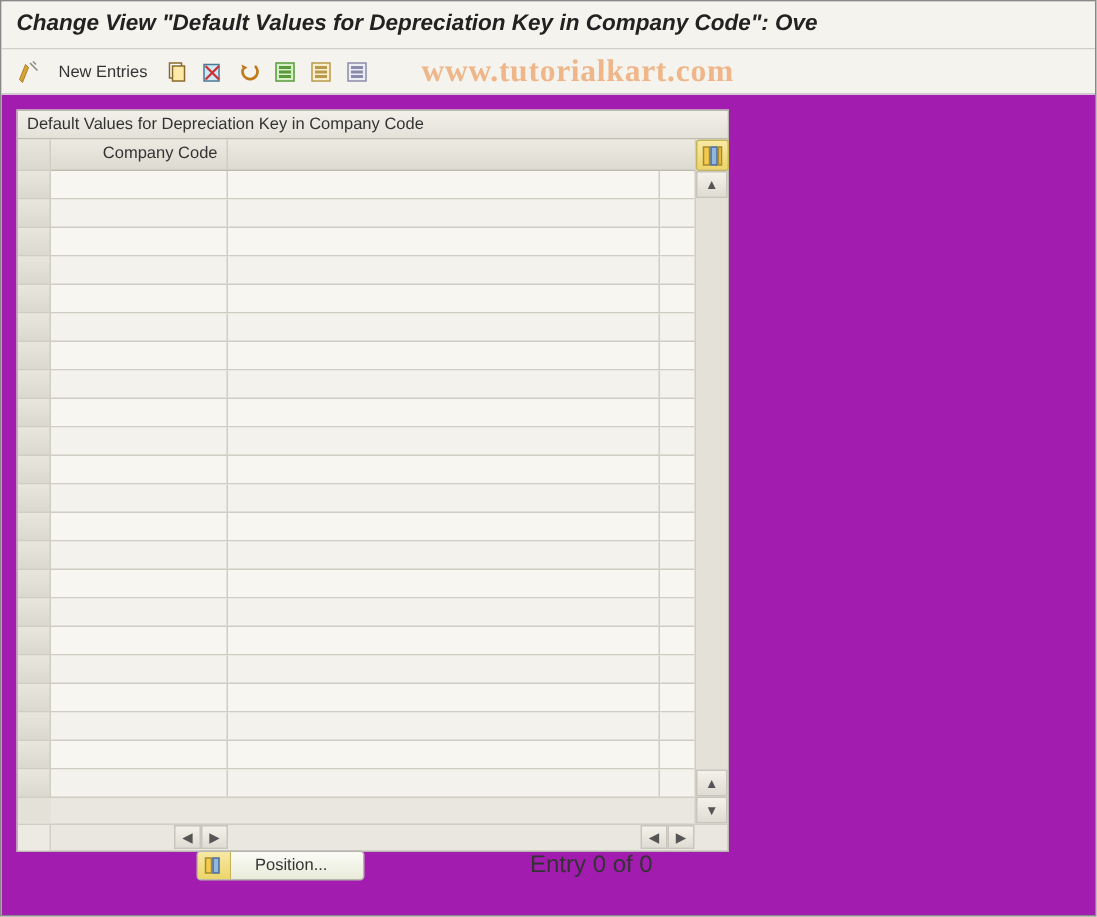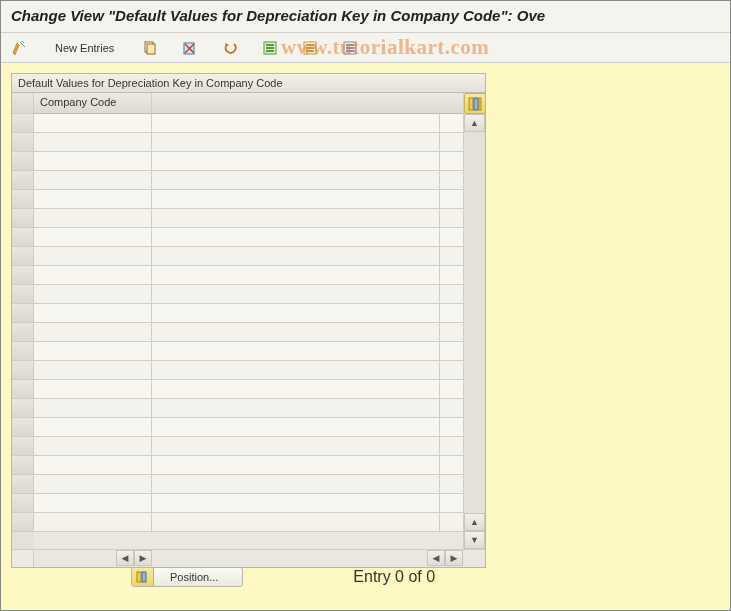--- a/index.html
+++ b/index.html
@@ -24,21 +24,21 @@
     font-style: italic;
     font-weight: bold;
     font-size: 15px;
     color: #222;
   }
   .toolbar {
     background: #f5f3ee;
     height: 30px;
     display: flex;
     align-items: center;
-    gap: 20px;
+    gap: 4px;
     padding: 0 8px;
     border-bottom: 1px solid #ccc;
     position: relative;
   }
   .tb-icon {
     width: 20px;
     height: 20px;
     display: flex;
     align-items: center;
     justify-content: center;
@@ -56,39 +56,40 @@
     left: 280px;
     top: 2px;
     font-size: 21px;
     font-weight: bold;
     color: rgba(232,131,55,0.55);
     font-family: 'Georgia', serif;
     letter-spacing: 0.5px;
     pointer-events: none;
   }
   .content {
-    background: #fef9c3;
+    background: #a21caf;
     padding: 10px;
     height: 548px;
   }
   .panel {
     background: #e9e7df;
     border: 1px solid #b8b6ae;
     width: 475px;
   }
   .panel-header {
     background: linear-gradient(#f2f0e9,#e3e1d8);
     border-bottom: 1px solid #bdbbb2;
     padding: 3px 6px;
     font-size: 11px;
     color: #333;
   }
   .grid-wrap {
     display: flex;
     height: 456px;
+    text-align: right;
   }
   .row-headers {
     width: 22px;
     background: #e3e1d8;
   }
   .rowhdr {
     height: 19px;
     border-bottom: 1px solid #cfcdc4;
     border-right: 1px solid #cfcdc4;
     background: linear-gradient(#e8e6dd,#dad8cf);

